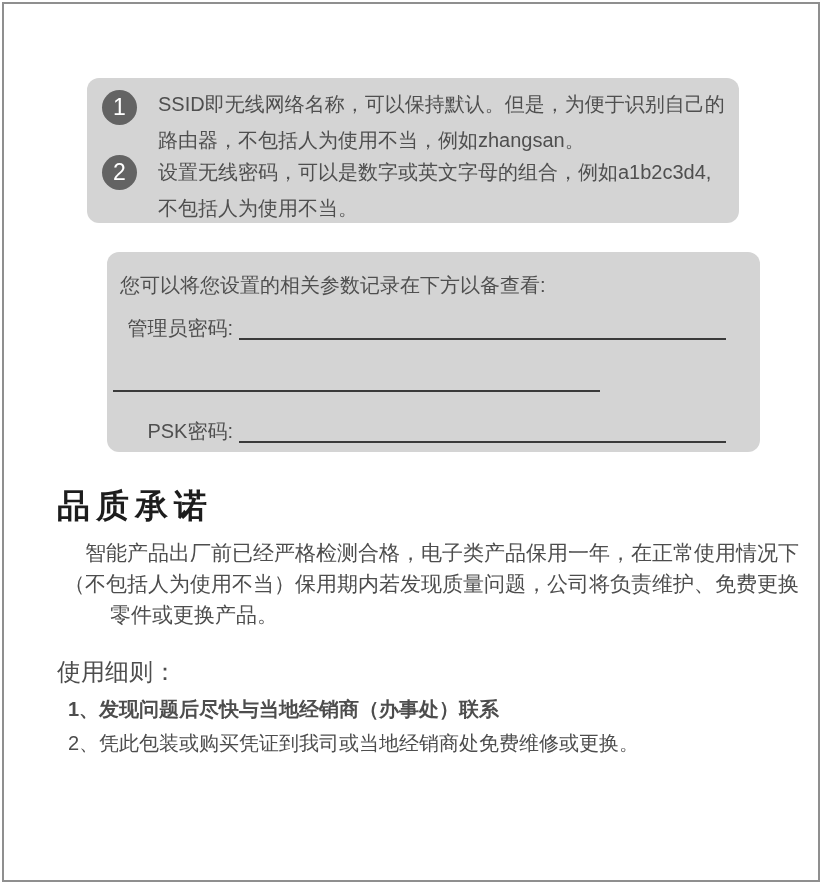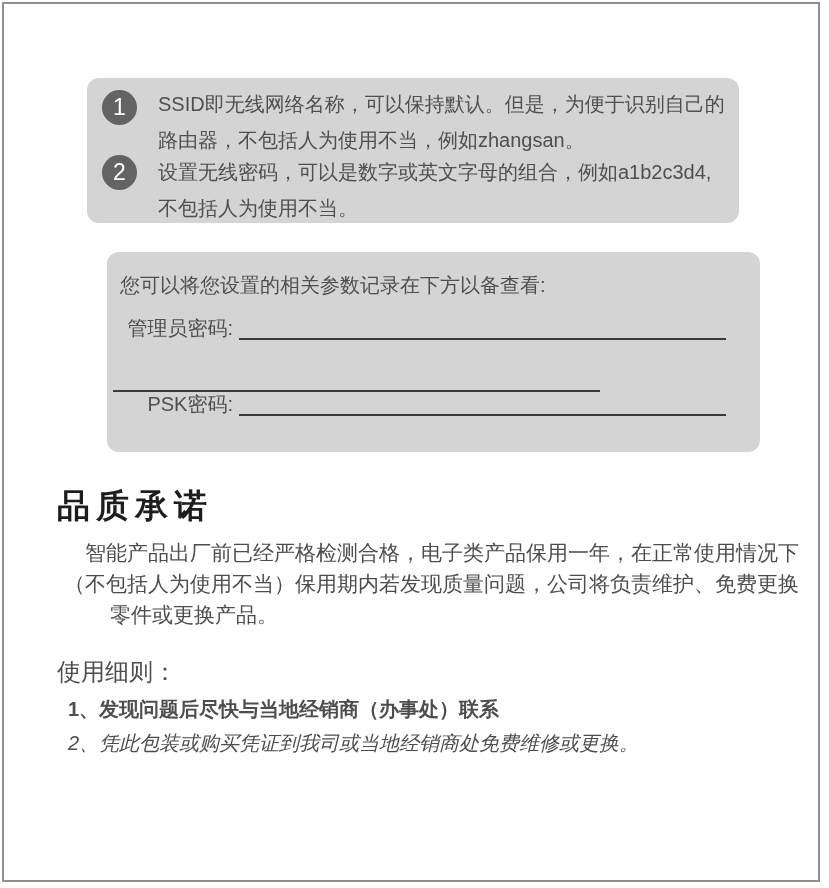--- a/index.html
+++ b/index.html
@@ -39,21 +39,21 @@
   }
   .record-intro {
     position:absolute; left:13px; top:20px; color:#4f4f4f; font-size:20px;
     white-space:nowrap;
   }
   .record-row {
     position:absolute; left:0; height:30px; display:flex; align-items:flex-end;
   }
   .record-row.row1 { top:58px; }
   .record-row.row2 { top:110px; }
-  .record-row.row3 { top:134px; }
+  .record-row.row3 { top:161px; }
   .record-label {
     width:126px; text-align:right; color:#4f4f4f; font-size:20px;
     line-height:24px; white-space:nowrap;
   }
   .record-line {
     width:487px; margin-left:6px; height:28px;
     border-bottom:2px solid #3a3a3a;
   }
 
   
@@ -72,21 +72,21 @@
   
   .usage-title {
     position:absolute; left:57px; top:656px; color:#4d4d4d; font-size:24px;
     white-space:nowrap;
   }
   .usage-item {
     position:absolute; left:68px; color:#4d4d4d; font-size:20px;
     white-space:nowrap;
   }
   .usage-item.u1 { top:696px;font-weight:bold; }
-  .usage-item.u2 { top:730px;font-style:italic; }
+  .usage-item.u2 { top:730px; }
 </style>
 </head>
 <body>
 
 <div class="page">
 
   <div class="page-border"></div>
 
   <section class="tips-box">
     <div class="tip-circle c1">1</div>

